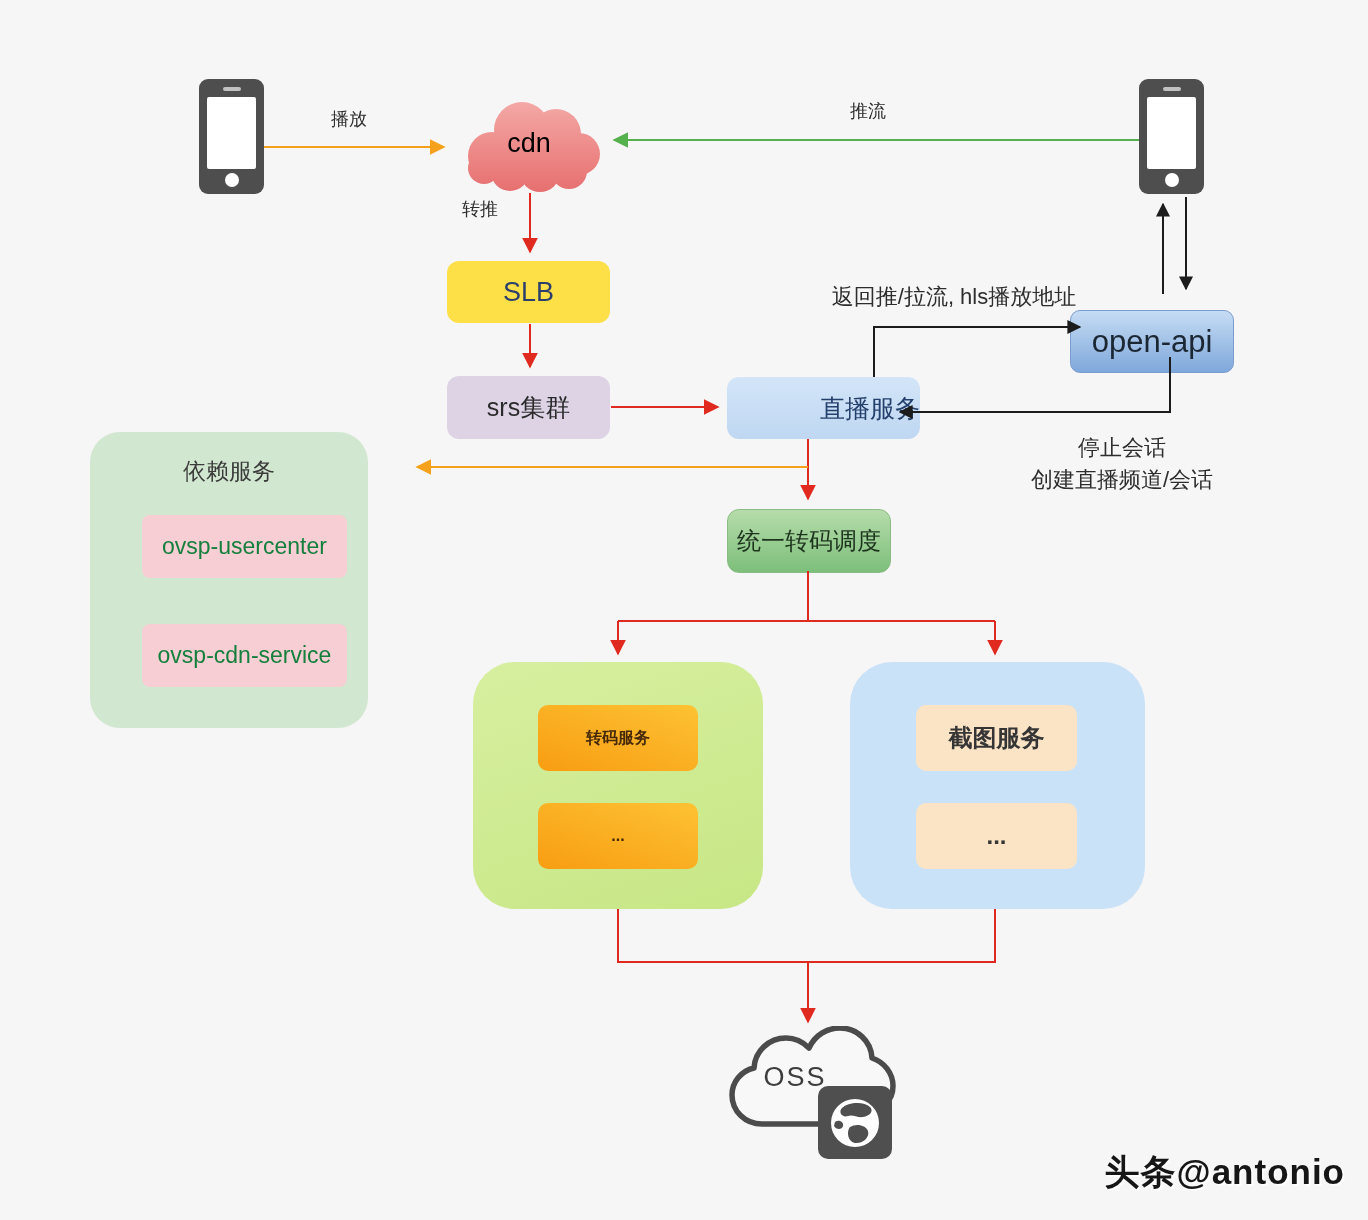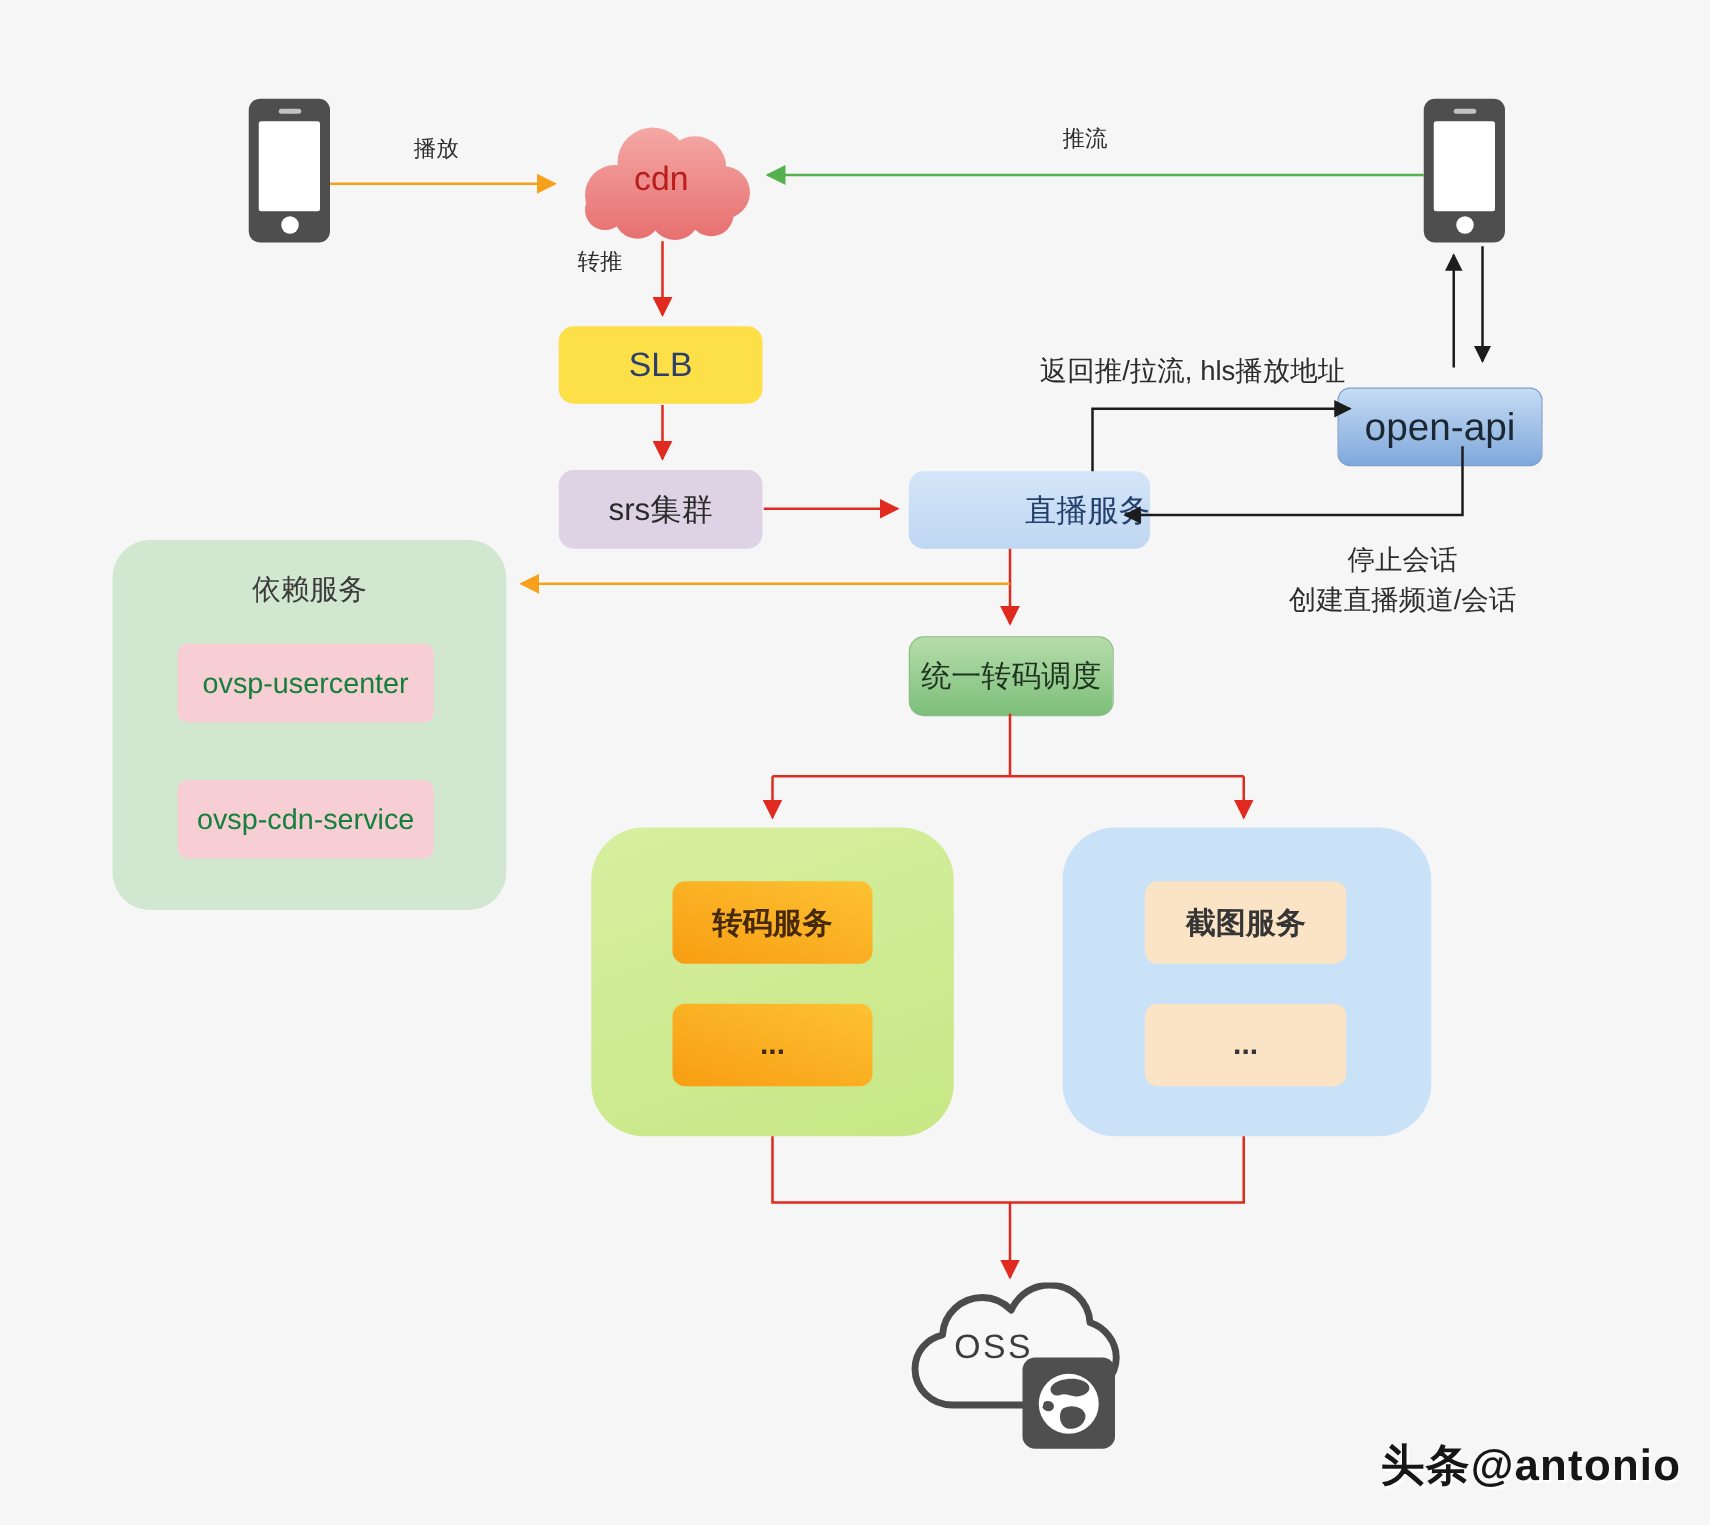--- a/index.html
+++ b/index.html
@@ -19,29 +19,29 @@
   .node{position:absolute;display:flex;align-items:center;justify-content:center;border-radius:12px;}
   .slb{left:447px;top:261px;width:163px;height:62px;background:#fde047;color:#2c3e6b;font-size:27px;}
   .srs{left:447px;top:376px;width:163px;height:63px;background:#ddd3e5;color:#2a2a2a;font-size:25px;}
   .live{left:727px;top:377px;width:193px;height:62px;background:linear-gradient(180deg,#d3e5f8,#bfd7f2);color:#24406c;font-size:25px;justify-content:flex-end;}
   .openapi{left:1070px;top:296px;width:162px;height:61px;border-radius:10px;
     background:linear-gradient(180deg,#c6dcf4,#7fa8db);border:1px solid #7b9cce;color:#1c2734;font-size:31px;margin-top:14px;}
   .scheduler{left:727px;top:509px;width:162px;height:62px;
     background:linear-gradient(180deg,#b6dcab,#7cbf7a);border:1px solid #8abc84;color:#1e331e;font-size:24px;}
   
   .group{position:absolute;border-radius:42px;}
-  .deps{left:90px;top:432px;width:315px;height:296px;border-radius:30px;background:#d2e7d0;}
+  .deps{left:90px;top:432px;width:278px;height:296px;border-radius:30px;background:#d2e7d0;}
   .deps .title{position:absolute;left:0;right:0;top:24px;text-align:center;font-size:23px;color:#3b3b3b;}
   .deps .item{position:absolute;left:52px;width:205px;height:63px;background:#f7ced3;border-radius:8px;
     display:flex;align-items:center;justify-content:center;font-size:23px;color:#15803d;}
   .tgroup{left:473px;top:662px;width:290px;height:247px;background:linear-gradient(160deg,#d7efa0,#c7e785);}
   .sgroup{left:850px;top:662px;width:295px;height:247px;background:#c9e2f8;}
   .tgroup .item{position:absolute;left:65px;width:160px;height:66px;border-radius:10px;
     background:linear-gradient(200deg,#fdc233,#f89d12);display:flex;align-items:center;justify-content:center;
-    font-size:24px;color:#45290a;font-weight:bold;}
+    font-size:16px;color:#45290a;font-weight:bold;}
   .sgroup .item{position:absolute;left:66px;width:161px;height:66px;border-radius:10px;background:#fbe3c5;
     display:flex;align-items:center;justify-content:center;font-size:24px;color:#353535;font-weight:bold;}
   
   .lbl{position:absolute;text-align:center;font-size:18px;color:#2d2d2d;}
   
   .oss-label{position:absolute;left:742px;top:1062px;width:106px;text-align:center;
     font-size:27px;letter-spacing:2px;color:#3d3d3d;}
   .globe-box{position:absolute;left:818px;top:1086px;width:74px;height:73px;background:#4f4f4f;border-radius:10px;
     display:flex;align-items:center;justify-content:center;}
   
@@ -79,21 +79,21 @@
           <circle cx="74" cy="34" r="28"></circle>
         <circle cx="108" cy="38" r="25"></circle>
           <circle cx="131" cy="58" r="21"></circle>
         <circle cx="121" cy="75" r="18"></circle>
           <circle cx="92" cy="76" r="20"></circle>
         <circle cx="62" cy="76" r="19"></circle>
           <circle cx="36" cy="72" r="16"></circle>
         <ellipse cx="84" cy="58" rx="52" ry="27"></ellipse>
       </g>
     </svg>
-    <div class="abs" style="left:0;right:0;top:32px;text-align:center;font-size:27px;color:#b91c1c;">cdn</div>
+    <div class="abs" style="left:0;right:0;top:32px;text-align:center;font-size:27px;color:#000000;">cdn</div>
   </div>
 
   <div class="node slb">
     <span>SLB</span>
   </div>
 
   <div class="node srs">
     <span>srs集群</span>
   </div>
 

